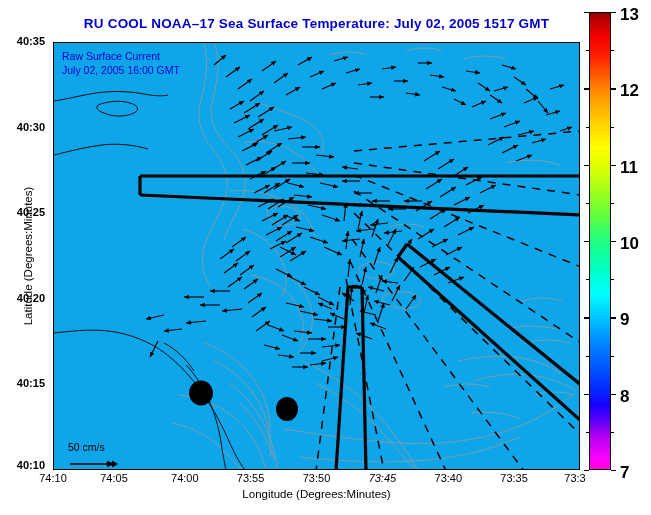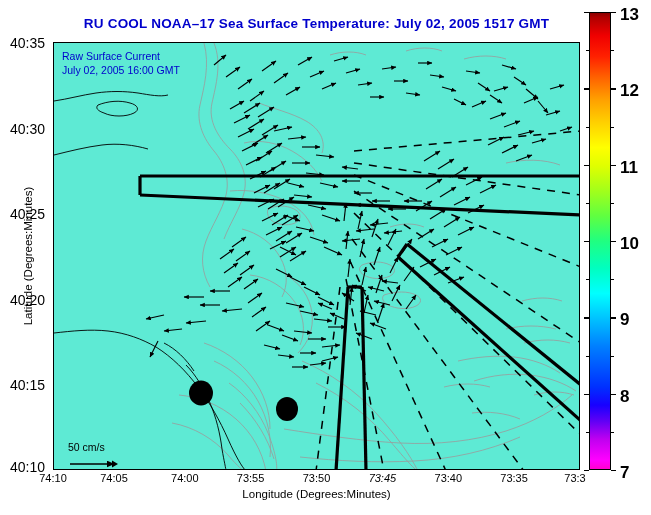--- a/index.html
+++ b/index.html
@@ -12,33 +12,33 @@
   
   #title{
     position:absolute;left:53px;top:16px;width:527px;
     text-align:center;color:#0000cc;font-weight:bold;font-size:13.5px;
     letter-spacing:.2px;white-space:nowrap;
   }
 
   
   #plot{
     position:absolute;left:53px;top:42px;width:527px;height:428px;
-    border:1.4px solid #000;background:#5eead4;box-sizing:border-box;
+    border:1.4px solid #000;background:#0ea5e9;box-sizing:border-box;
     overflow:hidden;
   }
   #plot-inner{position:absolute;left:0;top:0;width:100%;height:100%;}
 
   
   .ytick{
     position:absolute;right:651px;width:46px;text-align:right;
     font-size:11px;color:#000;white-space:nowrap;
   }
   .ylab-wrap{position:absolute;left:0;top:42px;width:51px;height:428px;}
   .ylab-wrap .ytick{position:absolute;right:6px;width:45px;
-      text-align:right;font-size:14px;transform:translateY(-7px);}
+      text-align:right;font-size:11px;transform:translateY(-7px);font-weight:bold;}
 
   .xlab-wrap{position:absolute;left:53px;top:470px;width:527px;height:22px;text-align:right;}
   .xlab-wrap .xtick{position:absolute;top:2px;font-size:11px;
       transform:translateX(-50%);white-space:nowrap;}
 
   #ytitle{
     position:absolute;left:-72px;top:214px;width:200px;
     text-align:center;font-size:11.5px;color:#000;
     transform:translateY(-50%) rotate(-90deg);transform-origin:center center;
     white-space:nowrap;

